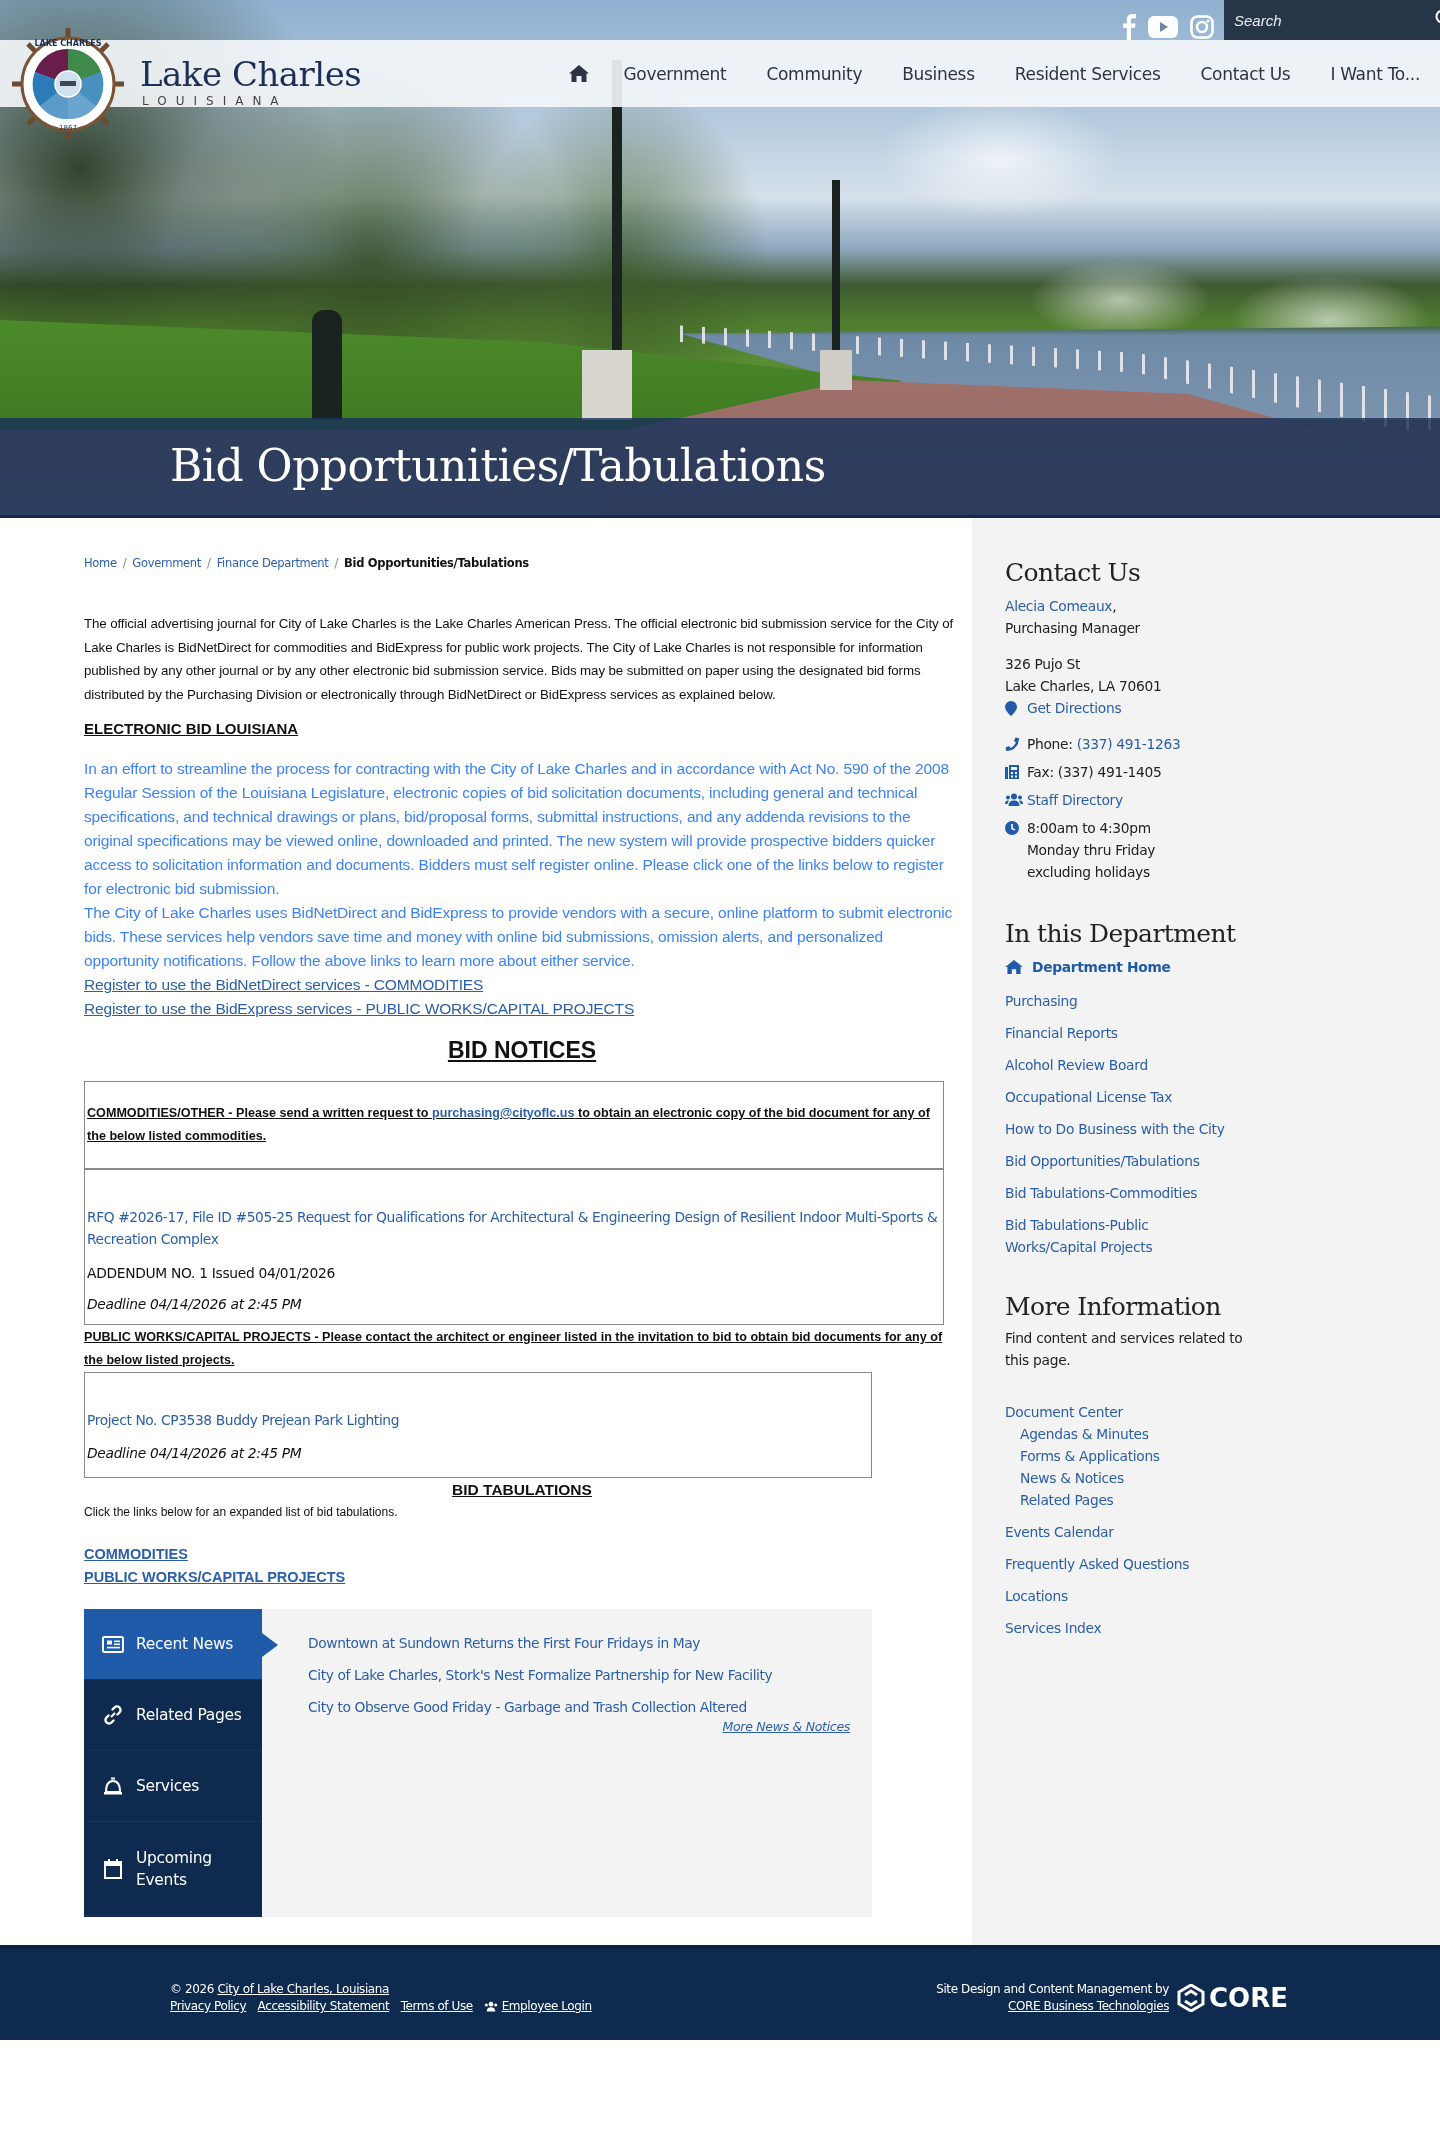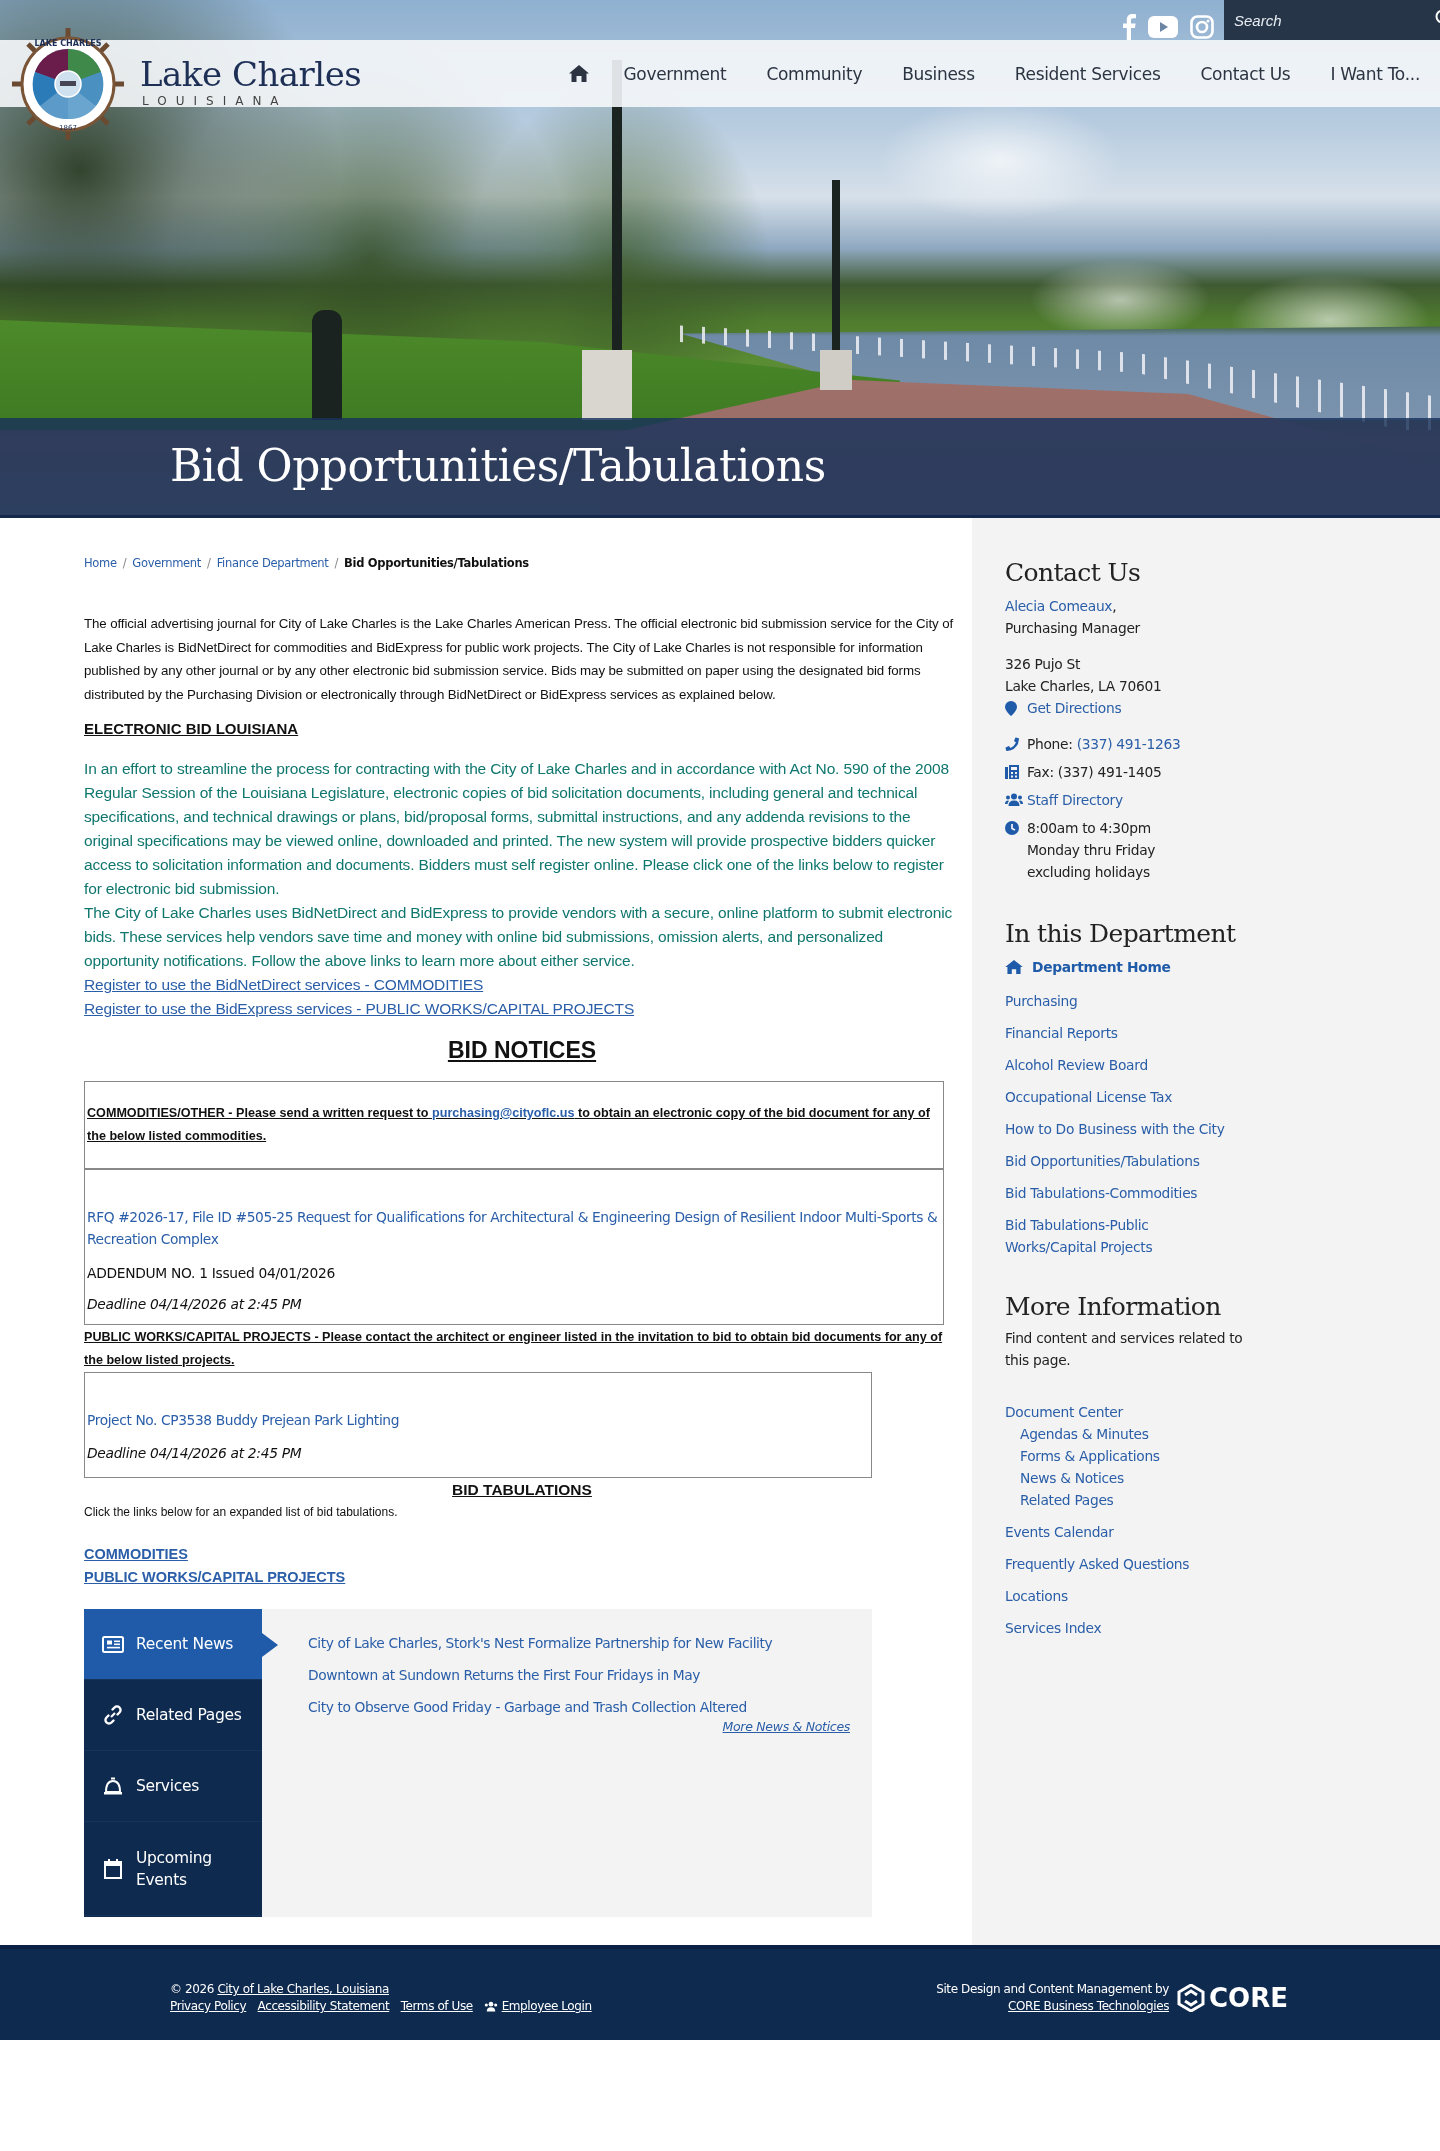--- a/index.html
+++ b/index.html
@@ -94,21 +94,21 @@
   .main { width: 972px; padding: 38px 12px 28px 84px; }
   .aside { width: 468px; background: #f3f3f3; padding: 40px 30px 40px 33px; }
 
   .breadcrumb { font-family: "DejaVu Sans", sans-serif; font-size: 11.5px; color: #999; margin-top: 0; letter-spacing: -0.3px; }
   .breadcrumb a { color: #2a5ea8; text-decoration: none; }
   .breadcrumb .sep { margin: 0 6px; color: #888; }
   .breadcrumb .current { color: #111; font-weight: bold; }
 
   .intro { margin-top: 42px; font-size: 13.3px; line-height: 23.5px; color: #111; letter-spacing: -0.1px; }
   .section-head { margin-top: 14px; font-size: 15px; font-weight: bold; text-decoration: underline; color: #111; }
-  .body-text { margin-top: 20px; font-size: 15.5px; line-height: 24px; color: #0f766e; letter-spacing: -0.15px; }
+  .body-text { margin-top: 20px; font-size: 15.5px; line-height: 24px; color: #3b82f6; letter-spacing: -0.15px; }
   .body-text p { margin: 0; }
   .reg-link { display: block; font-size: 15.5px; line-height: 24px; color: #2a5ea8; text-decoration: underline; letter-spacing: -0.15px; }
 
   .bid-notices { text-align: center; margin-top: 16px; font-size: 23px; font-weight: bold; text-decoration: underline; color: #111; }
   .notice-box { border: 1px solid #888; margin-top: 17px; width: 860px; }
   .notice-box .head { padding: 20px 2px 20px 2px; font-size: 12.6px; line-height: 23px; font-weight: bold; text-decoration: underline; color: #111; border-bottom: 2px solid #888; }
   .notice-box .head a { color: #2a5ea8; }
   .notice-box .item { padding: 36px 2px 12px 2px; font-family: "DejaVu Sans", sans-serif; }
   .item-link { display: block; font-size: 13.8px; line-height: 22px; color: #2a5ea8; text-decoration: none; letter-spacing: -0.4px; }
   .item-text { margin-top: 15px; font-size: 13.8px; color: #111; letter-spacing: -0.3px; }
@@ -341,22 +341,22 @@
                 <rect x="1" y="3" width="16" height="16" fill="none" stroke="#fff" stroke-width="2"></rect>
                 <rect x="1" y="3" width="16" height="4" fill="#fff"></rect>
                 <rect x="4" y="0" width="2" height="4" fill="#fff"></rect>
                 <rect x="12" y="0" width="2" height="4" fill="#fff"></rect>
               </svg>
           </span>
           <span class="label" style="width:90px;">Upcoming Events</span>
         </div>
       </div>
       <div class="widget-content">
+        <a class="news-link">Downtown at Sundown Returns the First Four Fridays in May</a>
         <a class="news-link">City of Lake Charles, Stork's Nest Formalize Partnership for New Facility</a>
-        <a class="news-link">Downtown at Sundown Returns the First Four Fridays in May</a>
         <a class="news-link">City to Observe Good Friday - Garbage and Trash Collection Altered</a>
         <a class="more-news">More News &amp; Notices</a>
       </div>
     </section>
   </main>
 
   <aside class="aside">
     <section>
       <h2>Contact Us</h2>
       <div class="txt contact-name">

